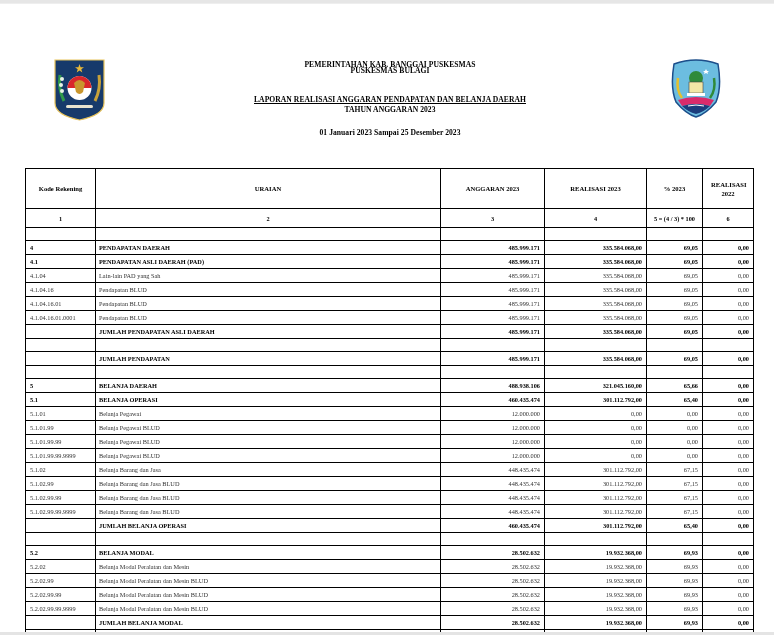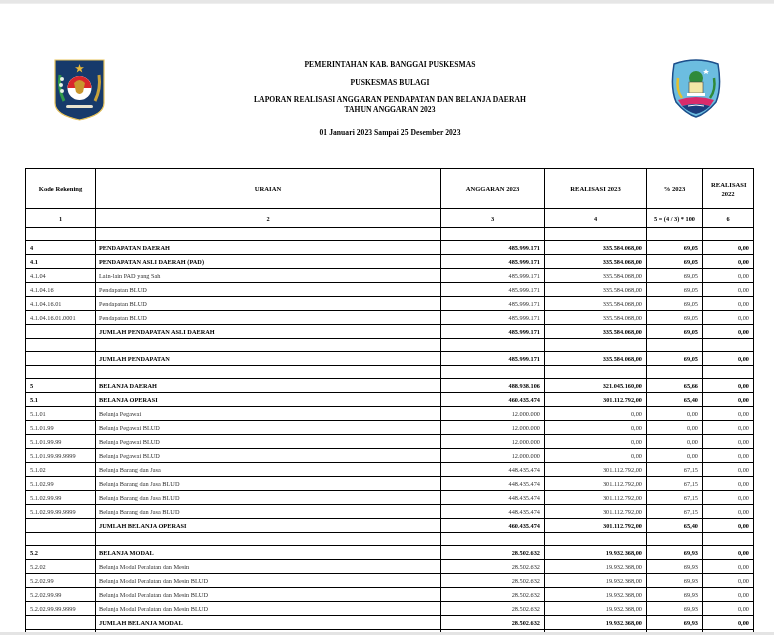--- a/index.html
+++ b/index.html
@@ -50,22 +50,22 @@
   <circle cx="26" cy="20" r="7" fill="#2f8a3a"></circle>
   <rect x="19" y="24" width="14" height="11" fill="#f2e7a6" stroke="#444" stroke-width="0.6"></rect>
   <rect x="17" y="35" width="18" height="3" fill="#ffffff"></rect>
   <path d="M8 42 Q26 36 44 42 L40 48 Q26 44 12 48 Z" fill="#d92b6b"></path>
   <path d="M12 48 Q26 44 40 48 Q34 54 26 56 Q18 54 12 48 Z" fill="#1b3c7c"></path>
   <path d="M18 48 Q26 46 34 48" stroke="#ffffff" stroke-width="1" fill="none"></path>
   <polygon points="36,11 37,13 39,13 37.5,14.2 38,16 36,15 34,16 34.5,14.2 33,13 35,13" fill="#ffffff"></polygon>
 </svg>
 
 <div class="heading" style="top:60px;">PEMERINTAHAN KAB. BANGGAI PUSKESMAS</div>
-<div class="heading" style="top:78px;text-align:center;">PUSKESMAS BULAGI</div>
-<div class="heading" style="top:95px;">LAPORAN REALISASI ANGGARAN PENDAPATAN DAN BELANJA DAERAH</div>
+<div class="heading" style="top:66px;text-align:center;">PUSKESMAS BULAGI</div>
+<div class="heading" style="top:95px;text-decoration:underline;">LAPORAN REALISASI ANGGARAN PENDAPATAN DAN BELANJA DAERAH</div>
 <div class="heading" style="top:105px;">TAHUN ANGGARAN 2023</div>
 <div class="heading" style="top:128px;">01 Januari 2023 Sampai 25 Desember 2023</div>
 
 <table class="rpt">
   <colgroup>
     <col class="col1">
       <col class="col2">
       <col class="col3">
       <col class="col4">
       <col class="col5">

